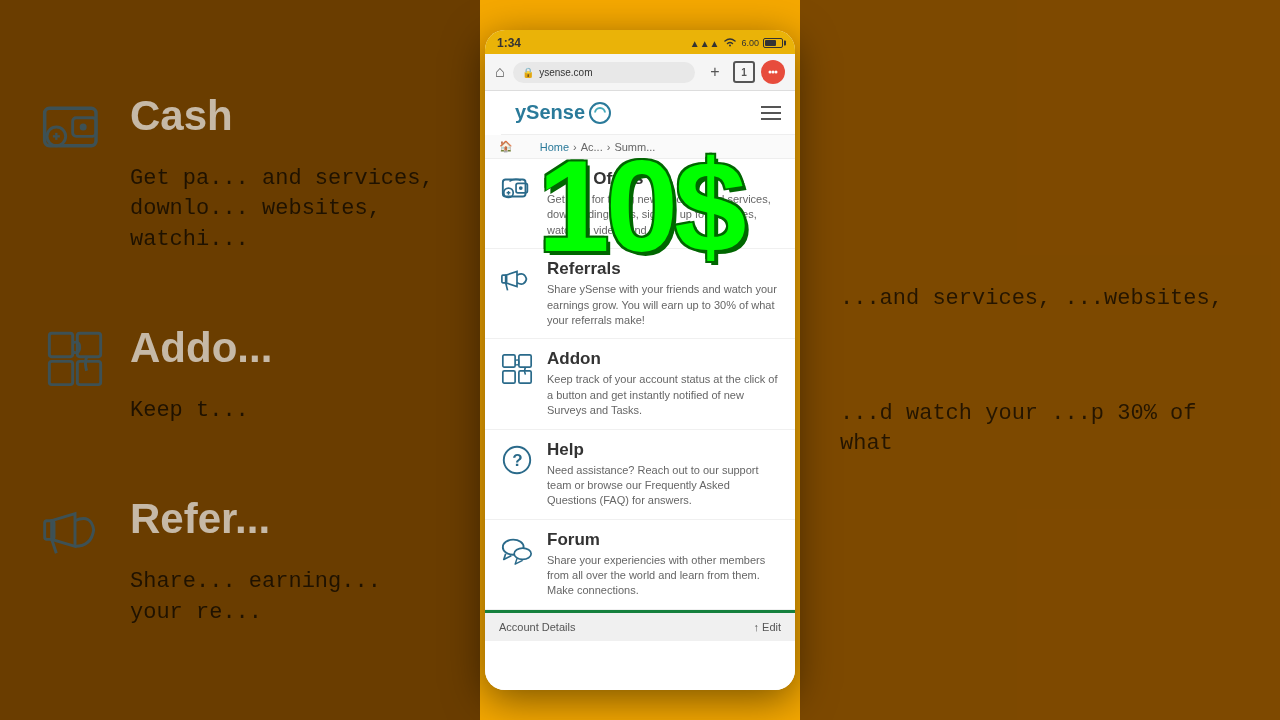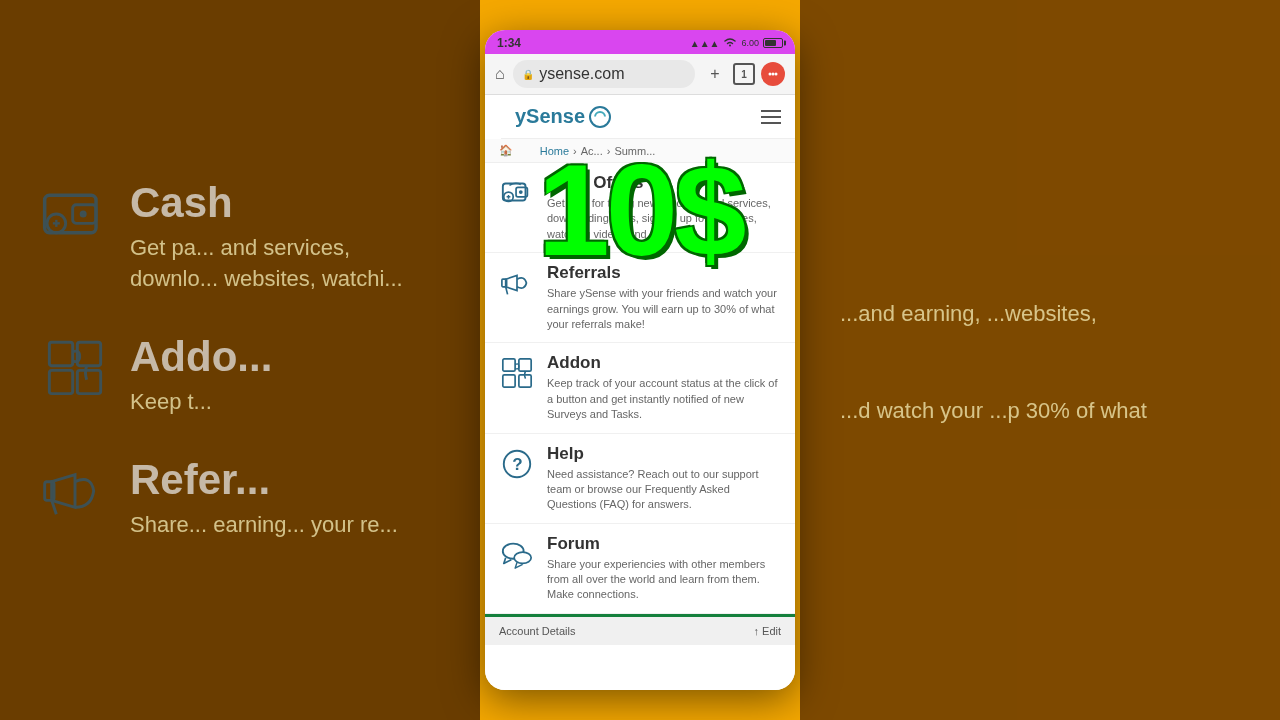--- a/index.html
+++ b/index.html
@@ -24,21 +24,21 @@
       align-items: stretch;
     }
 
     .bg-left {
       width: 480px;
       background: rgba(0,0,0,0.45);
       display: flex;
       flex-direction: column;
       justify-content: center;
       padding: 40px 40px;
-      gap: 38px;
+      gap: 68px;
     }
 
     .bg-right {
       flex: 1;
       background: rgba(0,0,0,0.35);
       display: flex;
       flex-direction: column;
       justify-content: center;
       padding: 40px 40px;
       gap: 60px;
@@ -62,23 +62,24 @@
     }
 
     .bg-title {
       font-size: 42px;
       font-weight: bold;
       color: #eee;
     }
 
     .bg-desc {
       font-size: 22px;
-      color: #fef9c3;
-      margin-top: 6px;
+      color: #000000;
+      margin-top: 24px;
       line-height: 1.4;
+      font-family: Liberation Mono, monospace;
     }
 
     
     .phone-wrapper {
       position: relative;
       z-index: 10;
       display: flex;
       align-items: center;
       justify-content: center;
     }
@@ -90,21 +91,21 @@
       border-radius: 20px;
       overflow: hidden;
       box-shadow: 0 10px 40px rgba(0,0,0,0.5);
       display: flex;
       flex-direction: column;
       position: relative;
     }
 
     
     .status-bar {
-      background: #d946ef;
+      background: #eab308;
       padding: 6px 12px 4px;
       display: flex;
       justify-content: space-between;
       align-items: center;
       font-size: 11px;
       color: #333;
     }
 
     .status-time {
       font-weight: bold;
@@ -173,21 +174,21 @@
       align-items: center;
       gap: 4px;
     }
 
     .lock-icon {
       font-size: 10px;
       color: #555;
     }
 
     .url-text {
-      font-size: 16px;
+      font-size: 10px;
       color: #333;
     }
 
     .browser-actions {
       display: flex;
       gap: 6px;
       align-items: center;
     }
 
     .browser-btn {
@@ -442,21 +443,21 @@
 your re...</div>
       </div>
     </div>
   </div>
 
   <div style="width:320px; flex-shrink:0;"></div>
 
   <div class="bg-right">
     <div class="bg-item">
       <div class="bg-text">
-        <div class="bg-desc">...and earning,
+        <div class="bg-desc">...and services,
 ...websites,</div>
       </div>
     </div>
     <div class="bg-item">
       <div class="bg-text">
         <div class="bg-desc">...d watch your
 ...p 30% of what</div>
       </div>
     </div>
   </div>

